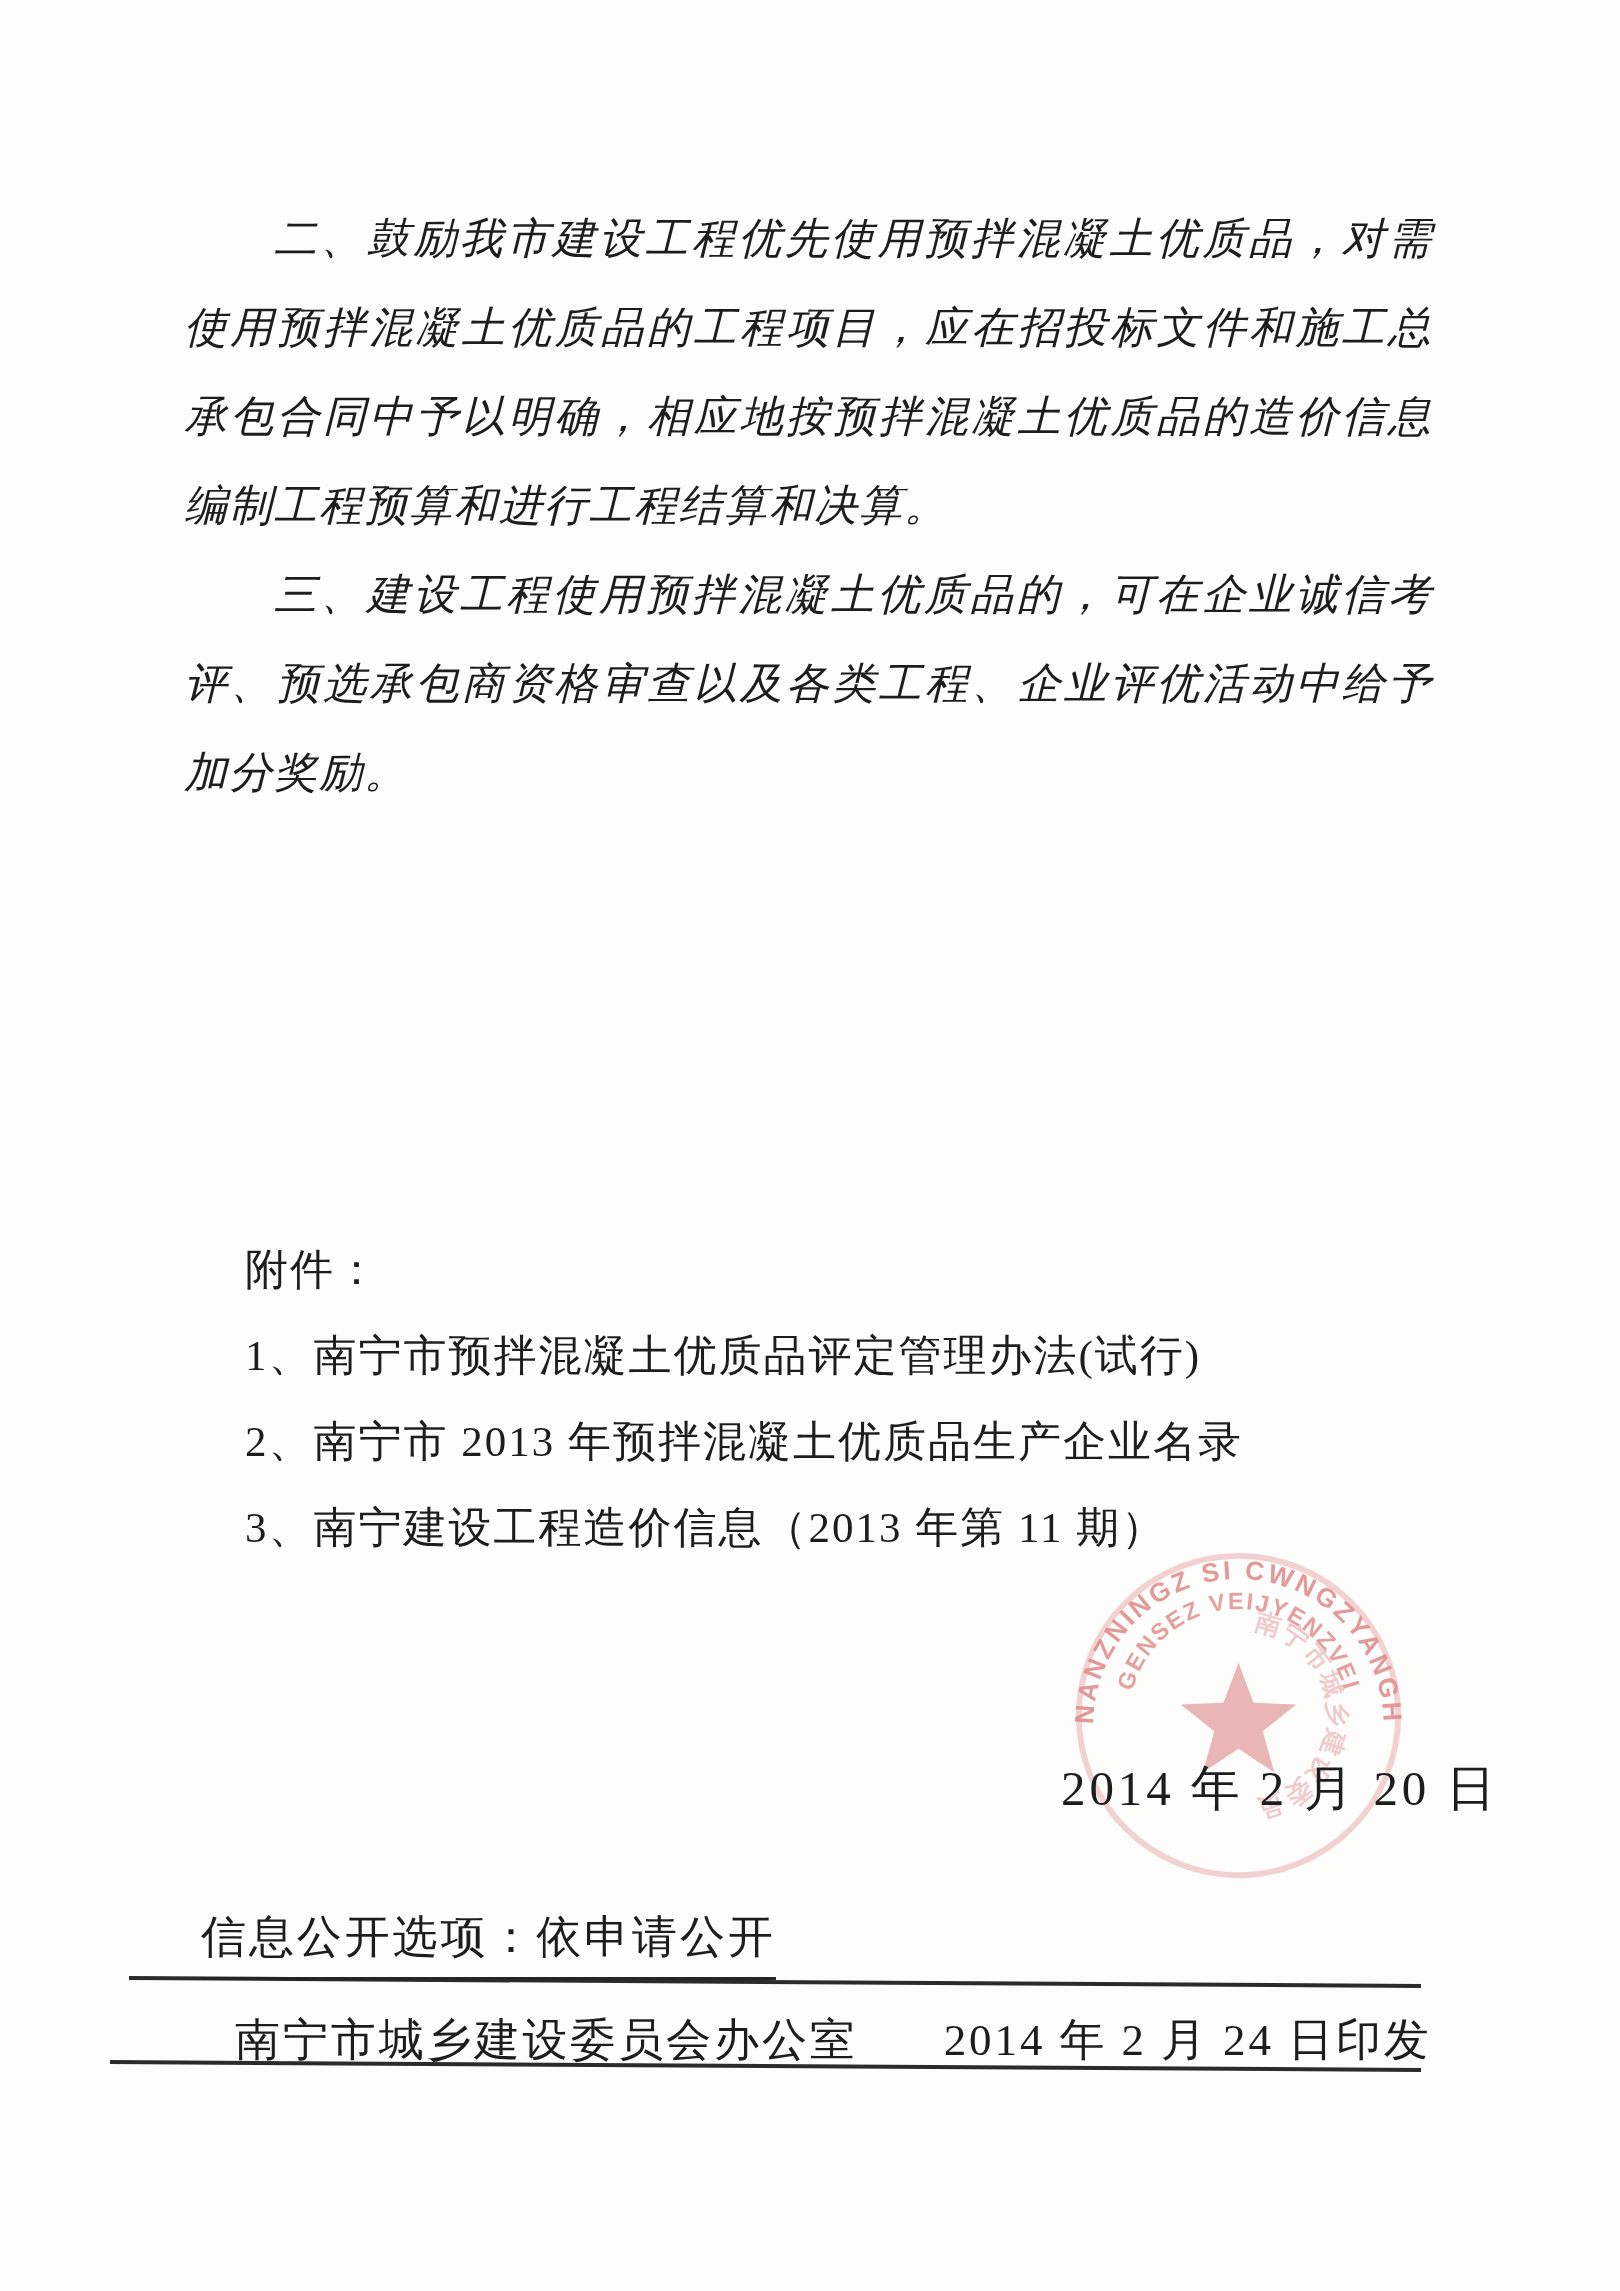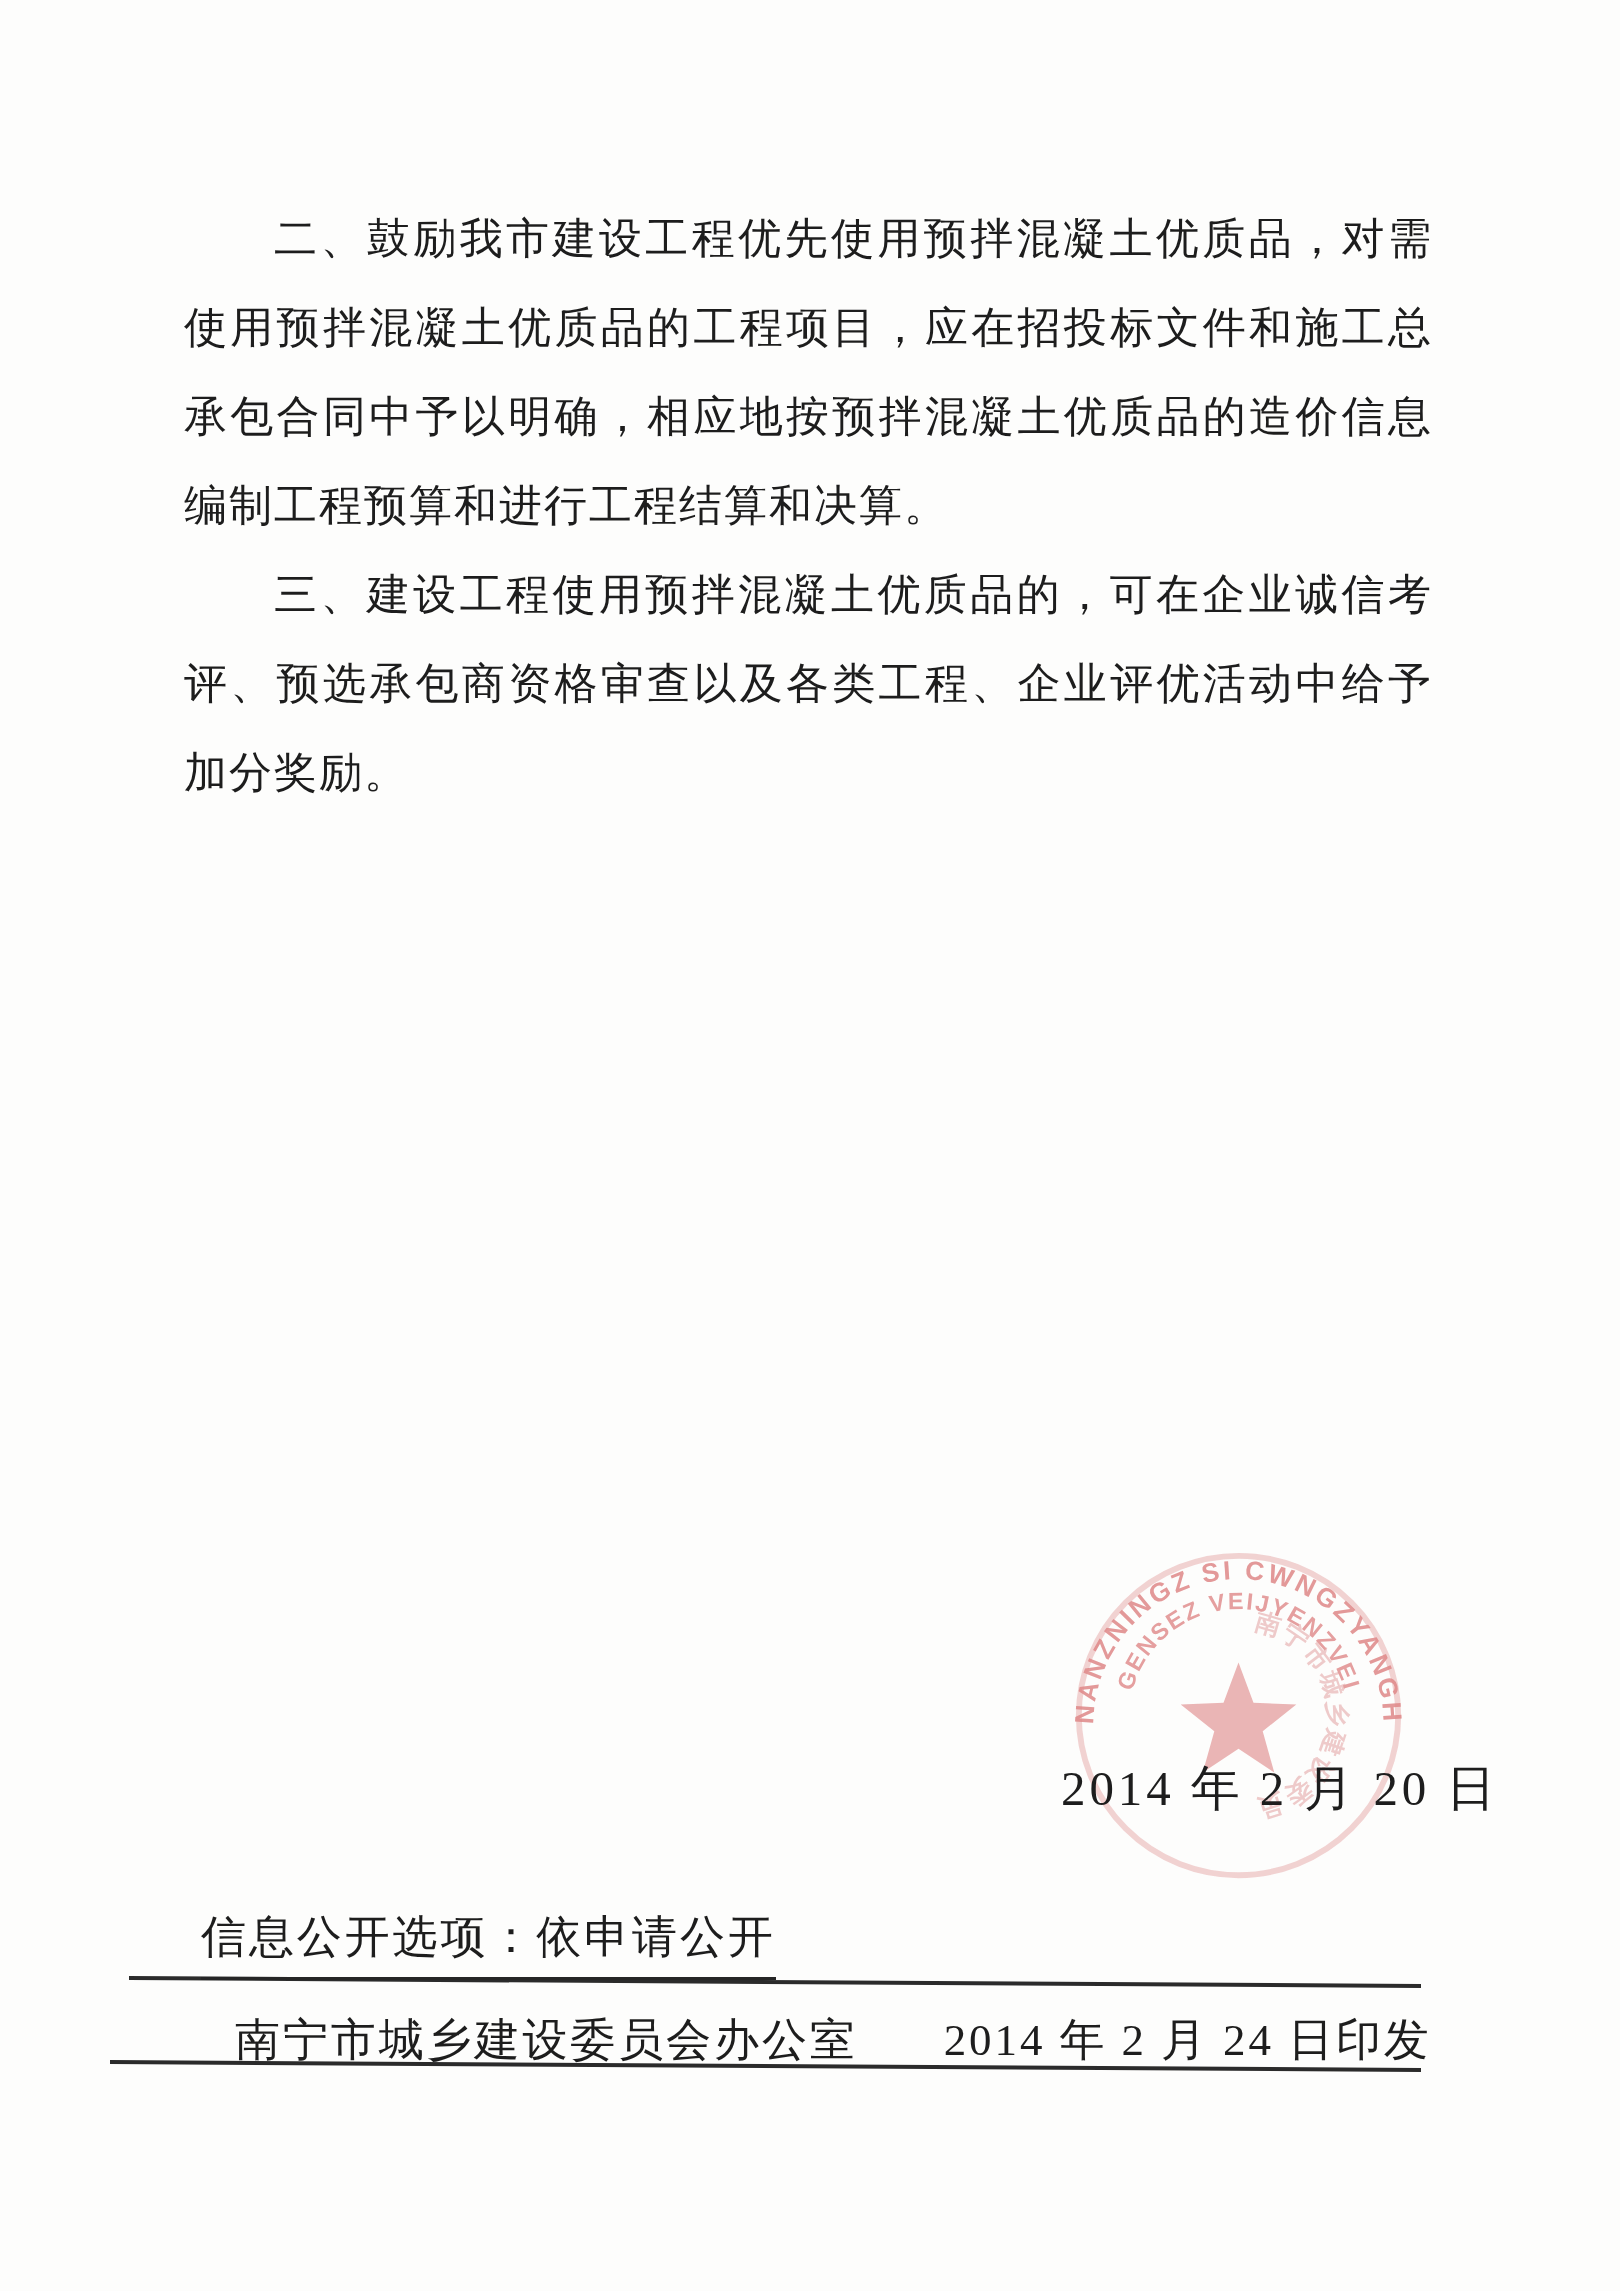--- a/index.html
+++ b/index.html
@@ -17,20 +17,21 @@
     position:absolute; left:184px; top:194px; width:1249px;
   }
   .body-text p {
     margin:0;
     font-size:43px;
     line-height:89px;
     letter-spacing:2px;
     text-align:justify;
     text-align-last:left;
     text-indent:90px;
+    font-style:italic;
   }
   
   .attachments {
     position:absolute; left:245px; top:1227px; width:1186px;
   }
   .attachments div {
     font-size:43px;
     line-height:86px;
     letter-spacing:2px;
     white-space:nowrap;
@@ -72,20 +73,26 @@
 </head>
 <body>
 
 <div class="page">
 
   <div class="body-text">
     <p>二、鼓励我市建设工程优先使用预拌混凝土优质品，对需使用预拌混凝土优质品的工程项目，应在招投标文件和施工总承包合同中予以明确，相应地按预拌混凝土优质品的造价信息编制工程预算和进行工程结算和决算。</p>
     <p>三、建设工程使用预拌混凝土优质品的，可在企业诚信考评、预选承包商资格审查以及各类工程、企业评优活动中给予加分奖励。</p>
   </div>
 
+  <div class="attachments">
+    <div>附件：</div>
+    <div>1、南宁市预拌混凝土优质品评定管理办法(试行)</div>
+    <div>2、南宁市 2013 年预拌混凝土优质品生产企业名录</div>
+    <div>3、南宁建设工程造价信息（2013 年第 11 期）</div>
+  </div>
 
   <svg class="seal" viewBox="0 0 345 345">
     <defs>
       <path id="sealArcOuter" d="M 28 215 A 148 148 0 1 1 316 215" fill="none"></path>
       <path id="sealArcInner" d="M 64 205 A 112 112 0 1 1 280 205" fill="none"></path>
       <path id="sealArcCn" d="M 176 84 A 88 88 0 0 1 176 260" fill="none"></path>
     </defs>
     <circle cx="172" cy="172" r="163" fill="none" stroke="#e5a7a7" stroke-width="6" opacity="0.55"></circle>
     <text font-size="27" letter-spacing="3" fill="#dc7e7e" opacity="0.85">
       <textPath href="#sealArcOuter" startOffset="50%" text-anchor="middle">NANZNINGZ SI CWNGZYANGH</textPath>

